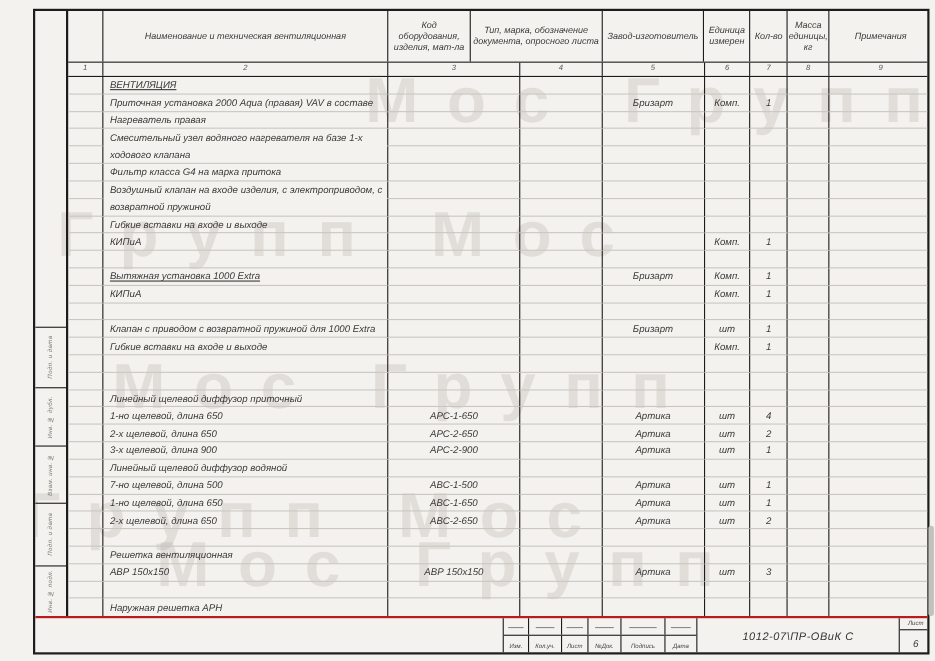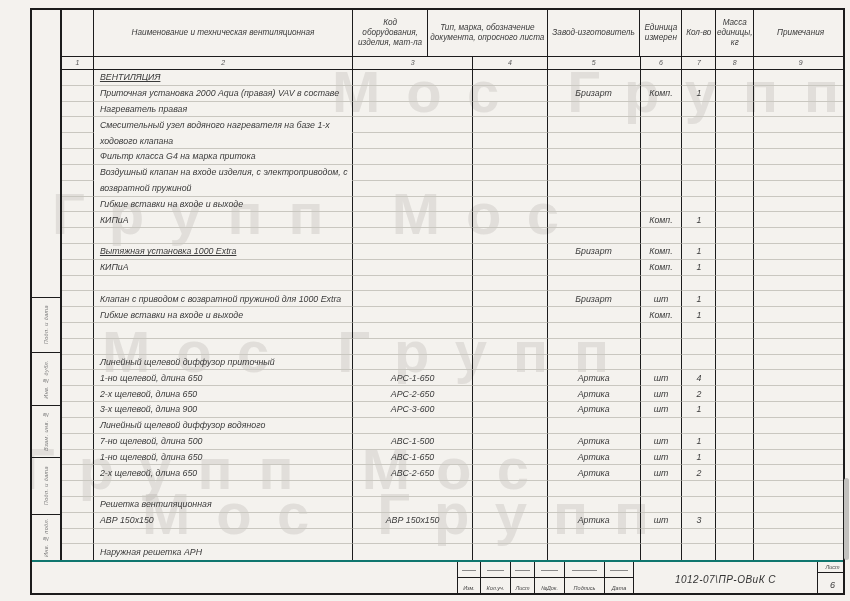--- a/index.html
+++ b/index.html
@@ -33,21 +33,21 @@
   .trow.nb .td.c2{border-bottom-color:transparent}
   .trow.ul .nm{text-decoration:underline;}
   .mbox{position:absolute;left:0;width:28px;border-top:1.5px solid #1c1c1c;box-sizing:border-box;
         display:flex;align-items:center;justify-content:center;}
   .mb1{top:287px;height:55px}.mb2{top:342px;height:53px}.mb3{top:395px;height:52px}
   .mb4{top:447px;height:57px}.mb5{top:504px;height:46px}
   .mbox span{writing-mode:vertical-rl;transform:rotate(180deg);font-size:5.5px;color:#7a7a7a;
              white-space:nowrap;letter-spacing:.4px;}
   
   .tblock{position:absolute;left:0;top:550px;width:815px;height:37px;
-          border-top:2px solid #0f766e;box-sizing:border-box;}
+          border-top:2px solid #b91c1c;box-sizing:border-box;}
   .revgrid{position:absolute;left:425px;top:0;width:177px;height:35px;
            border-left:1.5px solid #1c1c1c;border-right:1.5px solid #1c1c1c;
            box-sizing:border-box;display:flex;flex-direction:column;}
   .revtop{display:flex;height:16px;border-bottom:1px solid #1c1c1c;box-sizing:border-box;}
   .revbot{display:flex;flex:1;}
   .rc{box-sizing:border-box;border-right:1px solid #1c1c1c;display:flex;align-items:center;
       justify-content:center;font-size:5.5px;color:#444;overflow:hidden;}
   .rw1{width:23px}.rw2{width:30px}.rw3{width:24px}.rw4{width:30px}.rw5{width:40px}
   .rw6{flex:1;border-right:none}
   .sig{width:62%;border-bottom:1px solid #8a8a8a;height:1px;}
@@ -384,32 +384,32 @@
     <div class="td c6 w6">шт</div>
     <div class="td c7 w7">2</div>
     <div class="td c8 w8"></div>
     <div class="td c9 w9"></div>
   </div>
           <div class="trow">
     <div class="td c1 w1"></div>
     <div class="td c2 w2">
               <span class="nm">3-х щелевой, длина 900</span>
             </div>
-    <div class="td c3 w3">АРС-3-600</div>
-    <div class="td c4 w4"></div>
-    <div class="td c5 w5">Артика</div>
-    <div class="td c6 w6">шт</div>
-    <div class="td c7 w7">1</div>
-    <div class="td c8 w8"></div>
-    <div class="td c9 w9"></div>
-  </div>
-          <div class="trow">
-    <div class="td c1 w1"></div>
-    <div class="td c2 w2">
-              <span class="nm">Линейный щелевой диффузор водяного</span>
+    <div class="td c3 w3">АРС-2-900</div>
+    <div class="td c4 w4"></div>
+    <div class="td c5 w5">Артика</div>
+    <div class="td c6 w6">шт</div>
+    <div class="td c7 w7">1</div>
+    <div class="td c8 w8"></div>
+    <div class="td c9 w9"></div>
+  </div>
+          <div class="trow">
+    <div class="td c1 w1"></div>
+    <div class="td c2 w2">
+              <span class="nm">Линейный щелевой диффузор водяной</span>
             </div>
     <div class="td c3 w3"></div>
     <div class="td c4 w4"></div>
     <div class="td c5 w5"></div>
     <div class="td c6 w6"></div>
     <div class="td c7 w7"></div>
     <div class="td c8 w8"></div>
     <div class="td c9 w9"></div>
   </div>
           <div class="trow">

